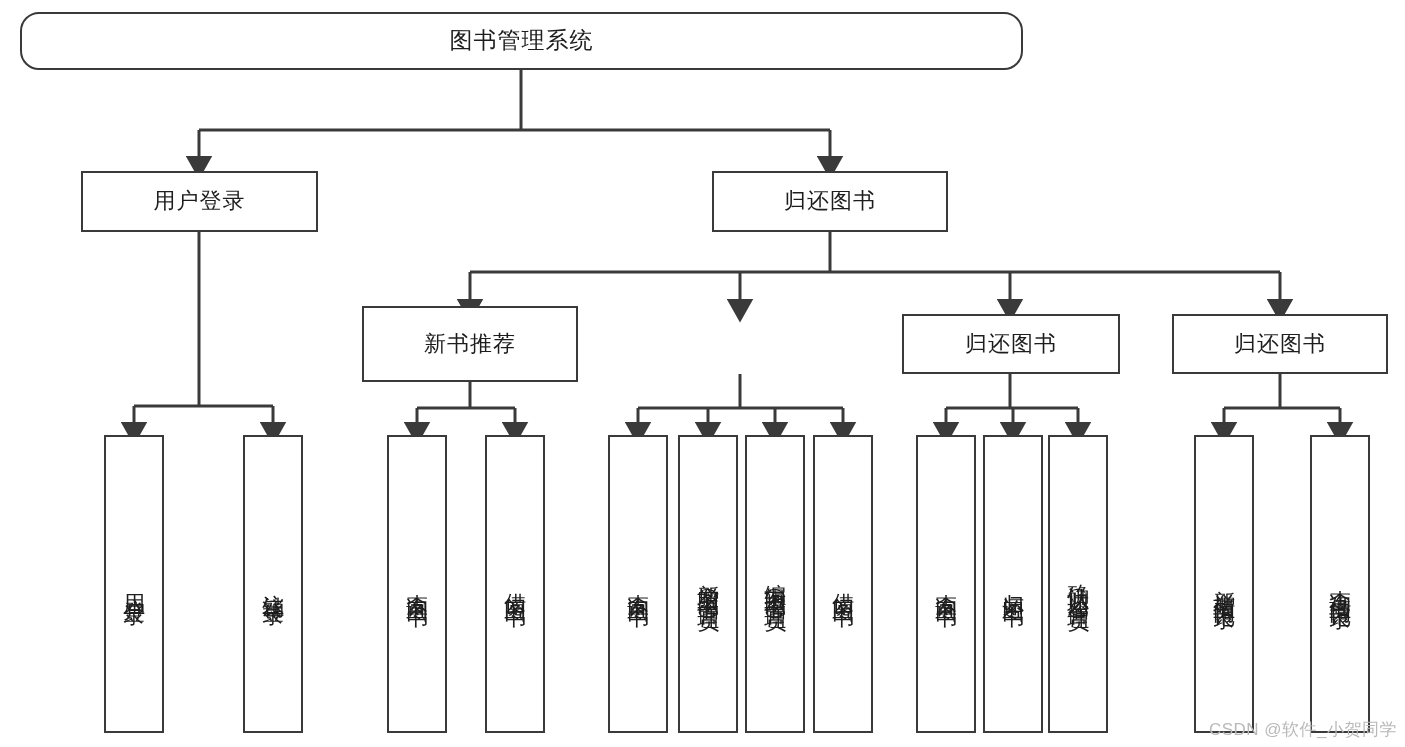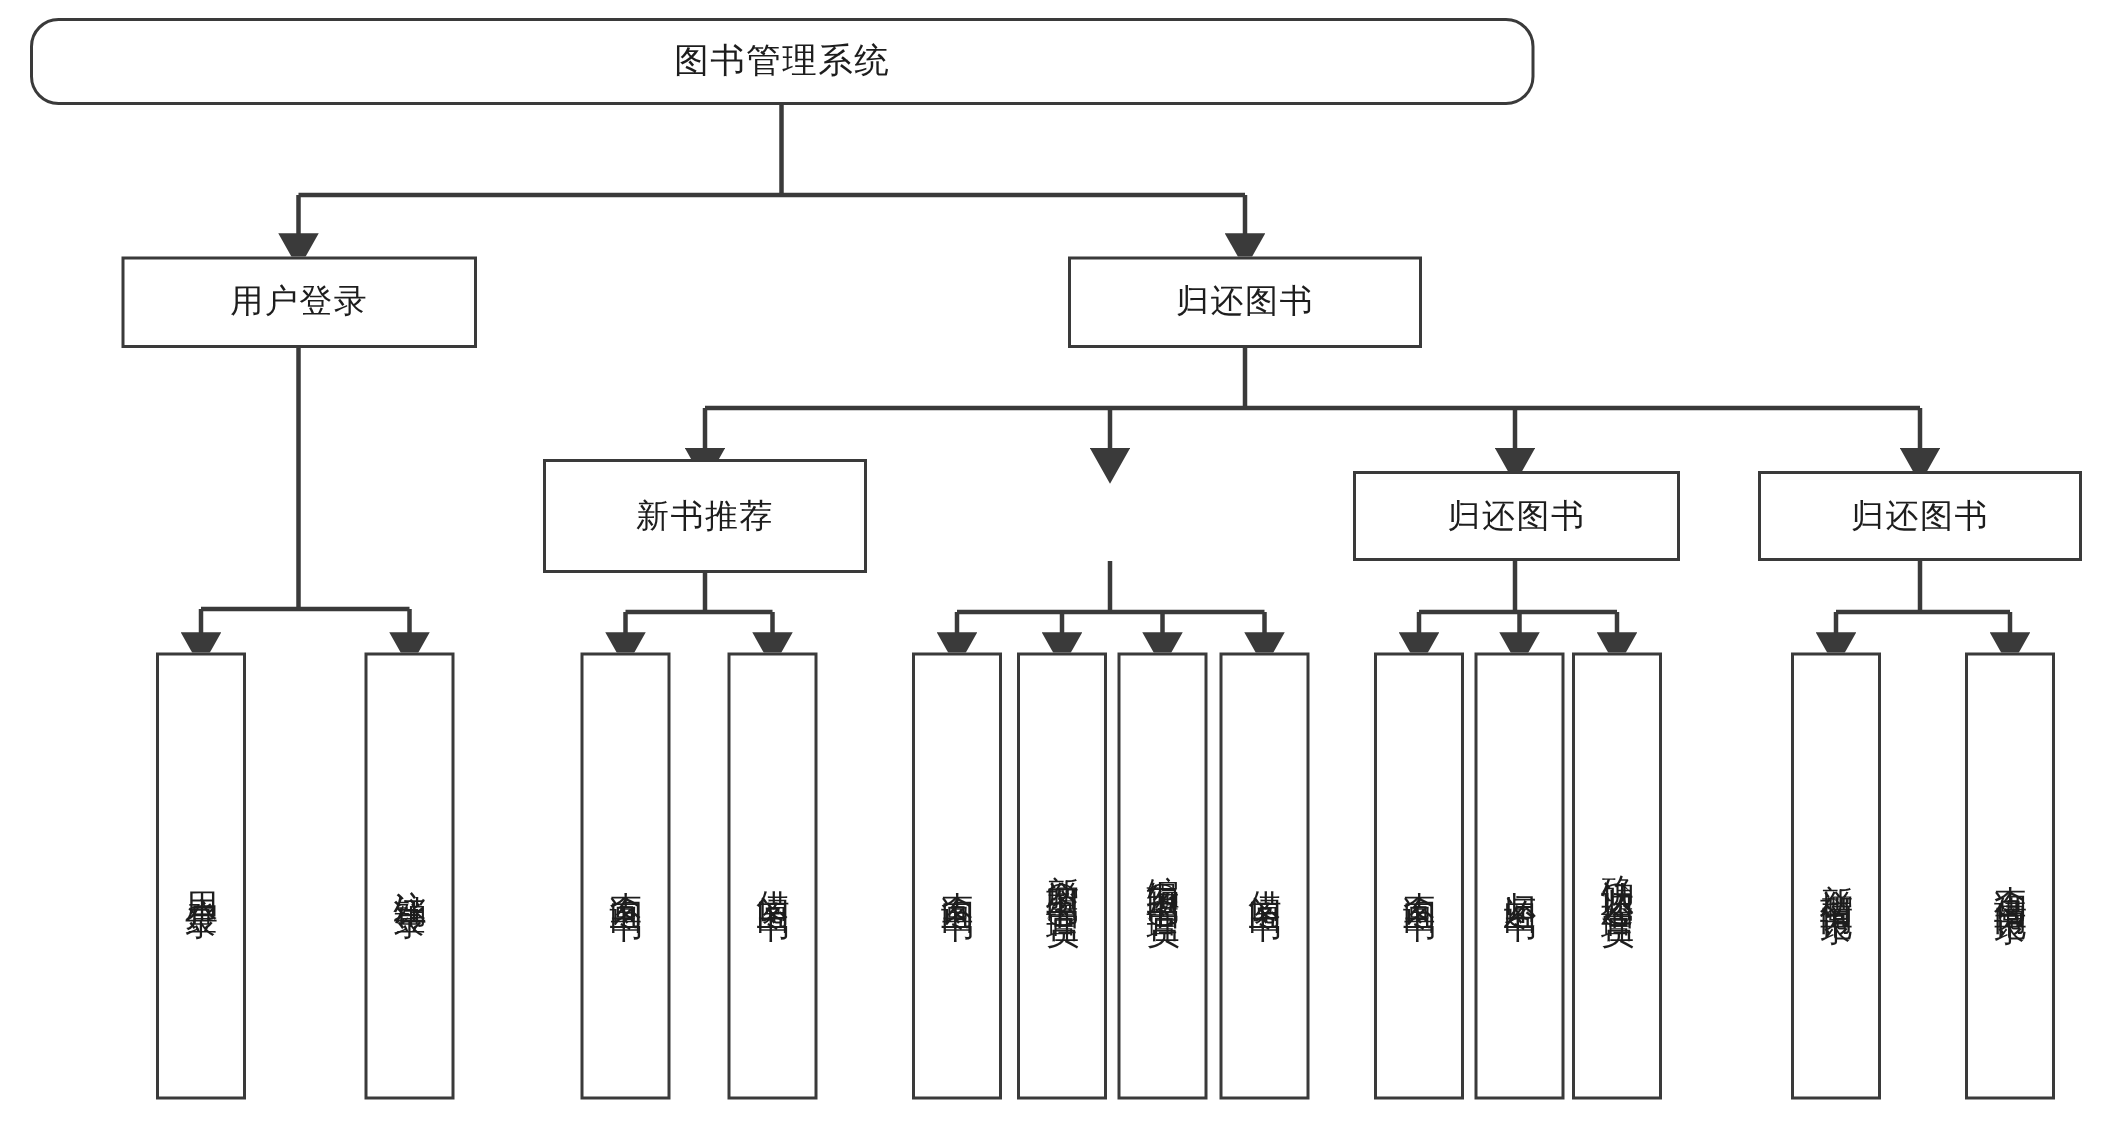--- a/index.html
+++ b/index.html
@@ -138,14 +138,15 @@
   <div class="node vert" style="left:745px; top:435px; width:60px; height:298px;">编辑图书（管理员）</div>
   <div class="node vert" style="left:813px; top:435px; width:60px; height:298px;">借阅图书</div>
 
   <div class="node vert" style="left:916px; top:435px; width:60px; height:298px;">查询图书</div>
   <div class="node vert" style="left:983px; top:435px; width:60px; height:298px;">归还图书</div>
   <div class="node vert" style="left:1048px; top:435px; width:60px; height:298px;">确认归还（管理员）</div>
 
   <div class="node vert" style="left:1194px; top:435px; width:60px; height:298px;">新增借阅记录</div>
   <div class="node vert" style="left:1310px; top:435px; width:60px; height:298px;">查询借阅记录</div>
 
+  <div class="watermark">CSDN @软件_小贺同学</div>
 
 </div>
 
 </body></html>

